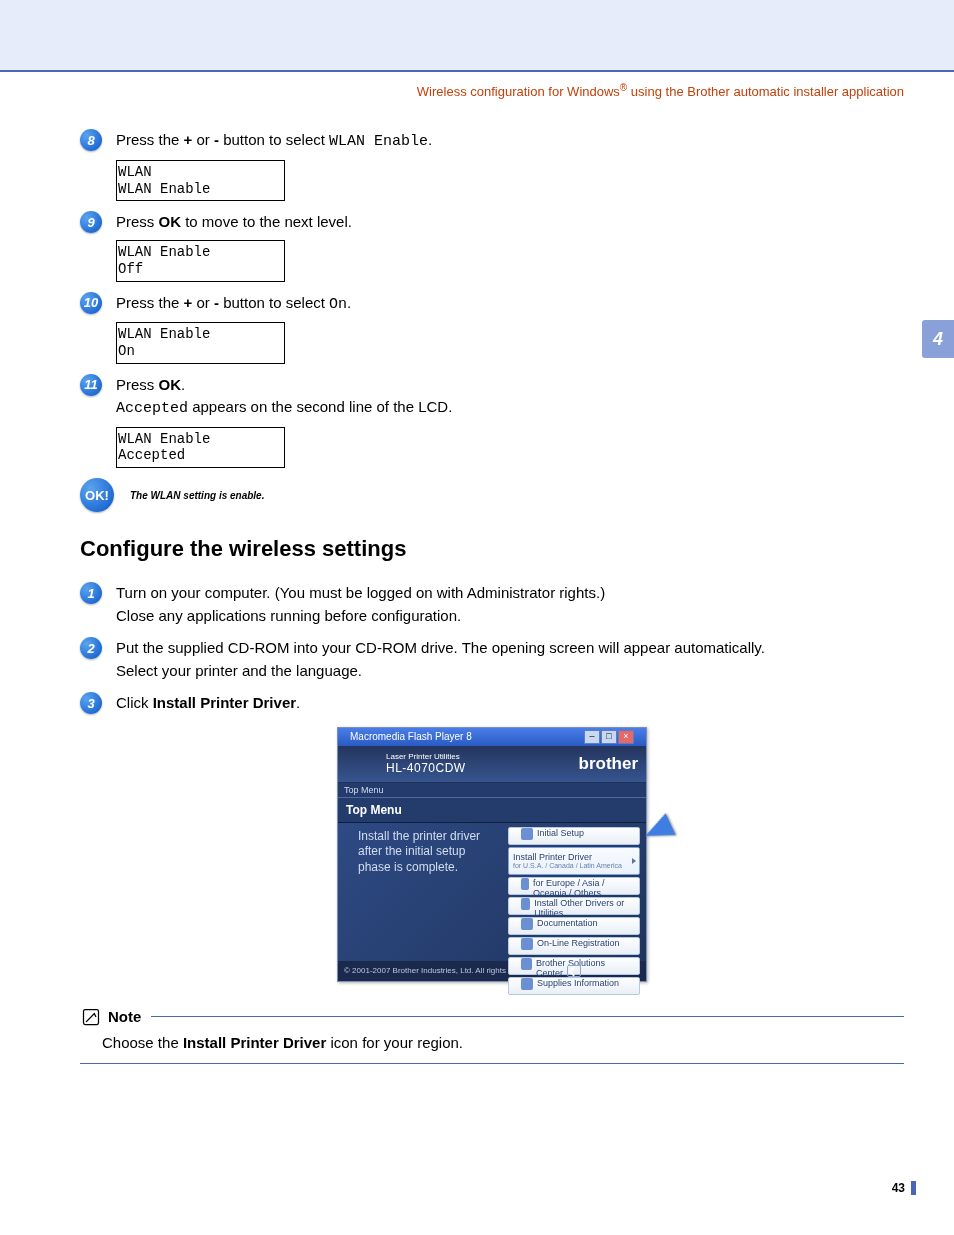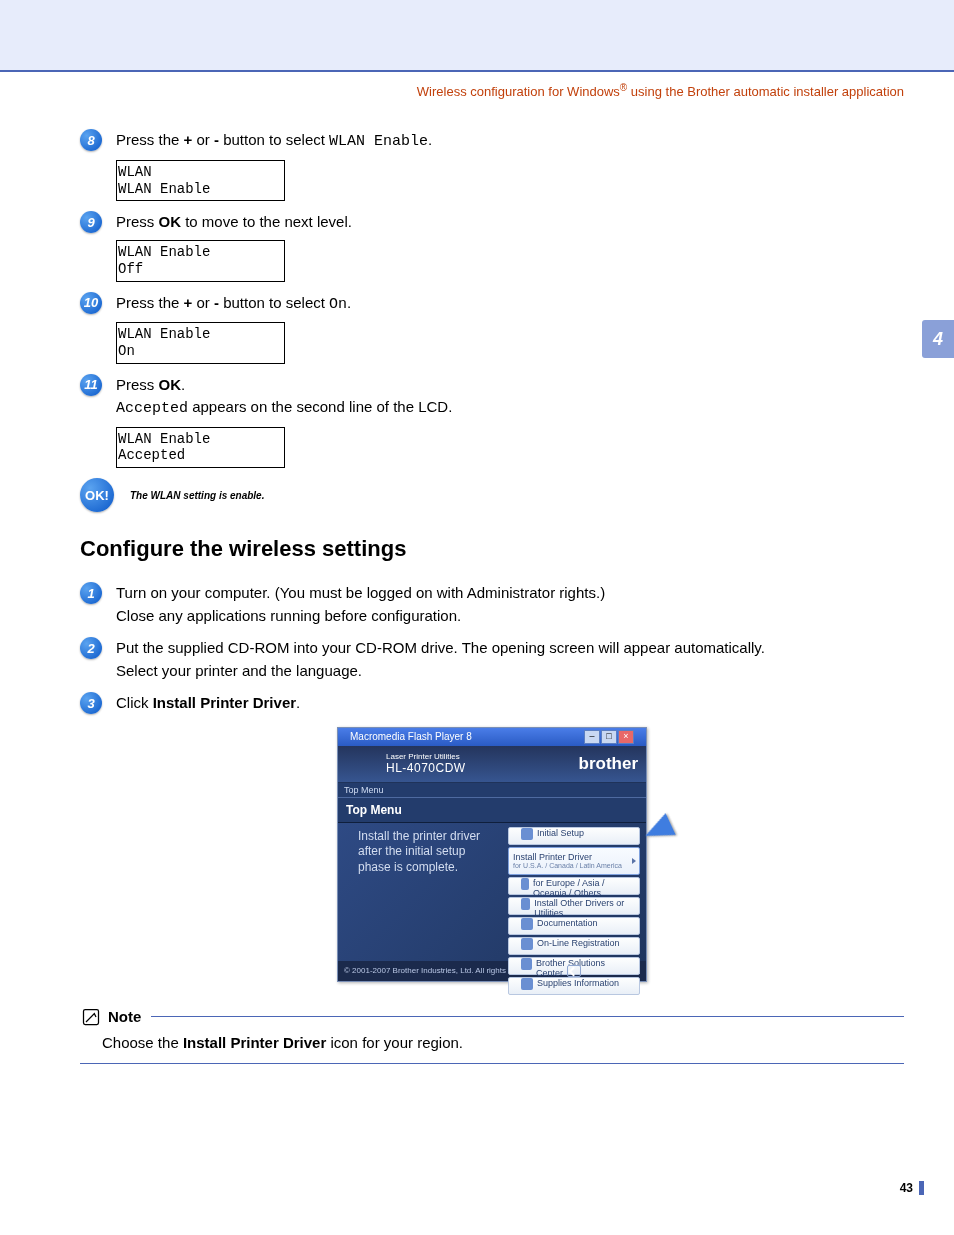--- a/index.html
+++ b/index.html
@@ -53,21 +53,21 @@
     color: #fff;
     font-size: 18px;
     display: flex;
     align-items: center;
     justify-content: center;
     font-style: italic;
     font-weight: bold;
   }
   .page-number-bar {
     position: absolute;
-    right: 30px;
+    right: 38px;
     bottom: 40px;
     height: 14px;
     display: flex;
     align-items: flex-end;
     font-size: 12px;
     font-weight: bold;
   }
   .page-number-bar .stripe {
     width: 5px;
     height: 14px;

